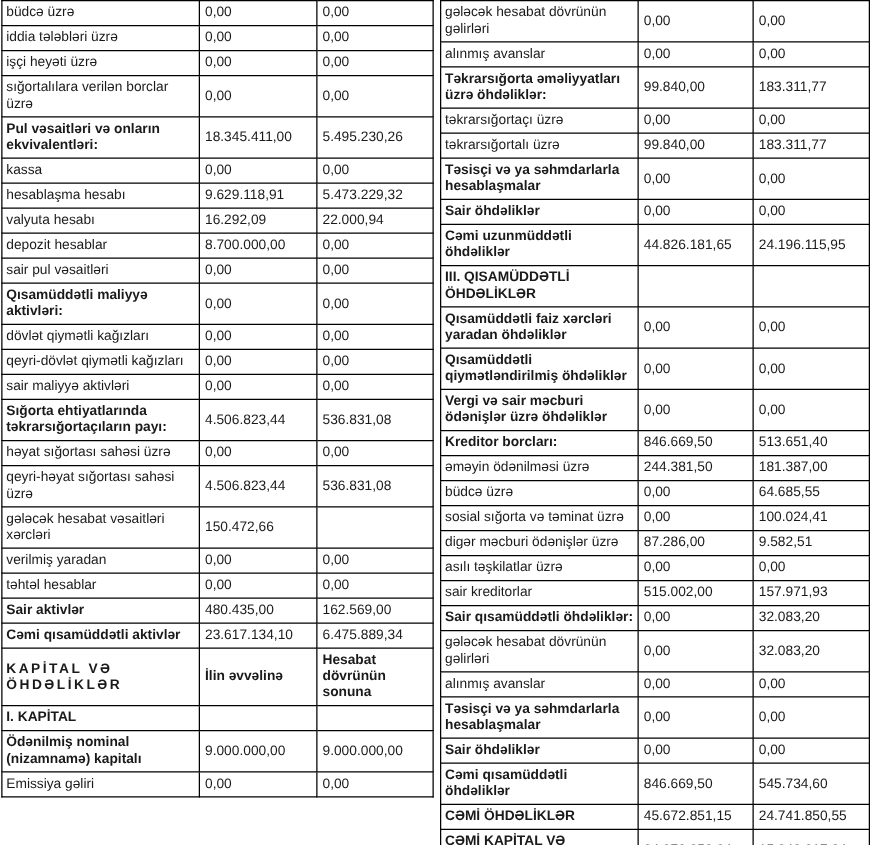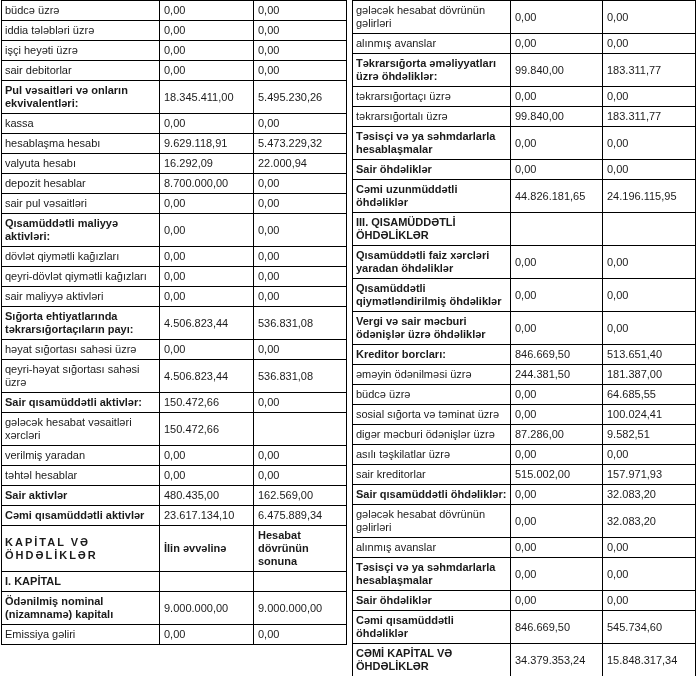--- a/index.html
+++ b/index.html
@@ -63,21 +63,21 @@
           <td class="label-cell">iddia tələbləri üzrə</td>
           <td class="value-cell">0,00</td>
           <td class="value-cell">0,00</td>
         </tr>
         <tr class="st-normal">
           <td class="label-cell">işçi heyəti üzrə</td>
           <td class="value-cell">0,00</td>
           <td class="value-cell">0,00</td>
         </tr>
         <tr class="st-normal">
-          <td class="label-cell">sair debitorlar</td>
+          <td class="label-cell">sığortalılara verilən borclar üzrə</td>
           <td class="value-cell">0,00</td>
           <td class="value-cell">0,00</td>
         </tr>
         <tr class="st-bold">
           <td class="label-cell">Pul vəsaitləri və onların ekvivalentləri:</td>
           <td class="value-cell">18.345.411,00</td>
           <td class="value-cell">5.495.230,26</td>
         </tr>
         <tr class="st-normal">
           <td class="label-cell">kassa</td>
@@ -131,25 +131,20 @@
         </tr>
         <tr class="st-normal">
           <td class="label-cell">həyat sığortası sahəsi üzrə</td>
           <td class="value-cell">0,00</td>
           <td class="value-cell">0,00</td>
         </tr>
         <tr class="st-normal">
           <td class="label-cell">qeyri-həyat sığortası sahəsi üzrə</td>
           <td class="value-cell">4.506.823,44</td>
           <td class="value-cell">536.831,08</td>
-        </tr>
-        <tr class="st-bold">
-          <td class="label-cell">Sair qısamüddətli aktivlər:</td>
-          <td class="value-cell">150.472,66</td>
-          <td class="value-cell">0,00</td>
         </tr>
         <tr class="st-normal">
           <td class="label-cell">gələcək hesabat vəsaitləri xərcləri</td>
           <td class="value-cell">150.472,66</td>
           <td class="value-cell"></td>
         </tr>
         <tr class="st-normal">
           <td class="label-cell">verilmiş yaradan</td>
           <td class="value-cell">0,00</td>
           <td class="value-cell">0,00</td>
@@ -318,20 +313,25 @@
           <td class="label-cell">Sair öhdəliklər</td>
           <td class="value-cell">0,00</td>
           <td class="value-cell">0,00</td>
         </tr>
         <tr class="st-bold-italic">
           <td class="label-cell">Cəmi qısamüddətli öhdəliklər</td>
           <td class="value-cell">846.669,50</td>
           <td class="value-cell">545.734,60</td>
         </tr>
         <tr class="st-bold">
+          <td class="label-cell">CƏMİ ÖHDƏLİKLƏR</td>
+          <td class="value-cell">45.672.851,15</td>
+          <td class="value-cell">24.741.850,55</td>
+        </tr>
+        <tr class="st-bold">
           <td class="label-cell">CƏMİ KAPİTAL VƏ ÖHDƏLİKLƏR</td>
           <td class="value-cell">34.379.353,24</td>
           <td class="value-cell">15.848.317,34</td>
         </tr>
       </tbody>
   </table>
 
 </div>
 
 </body></html>

